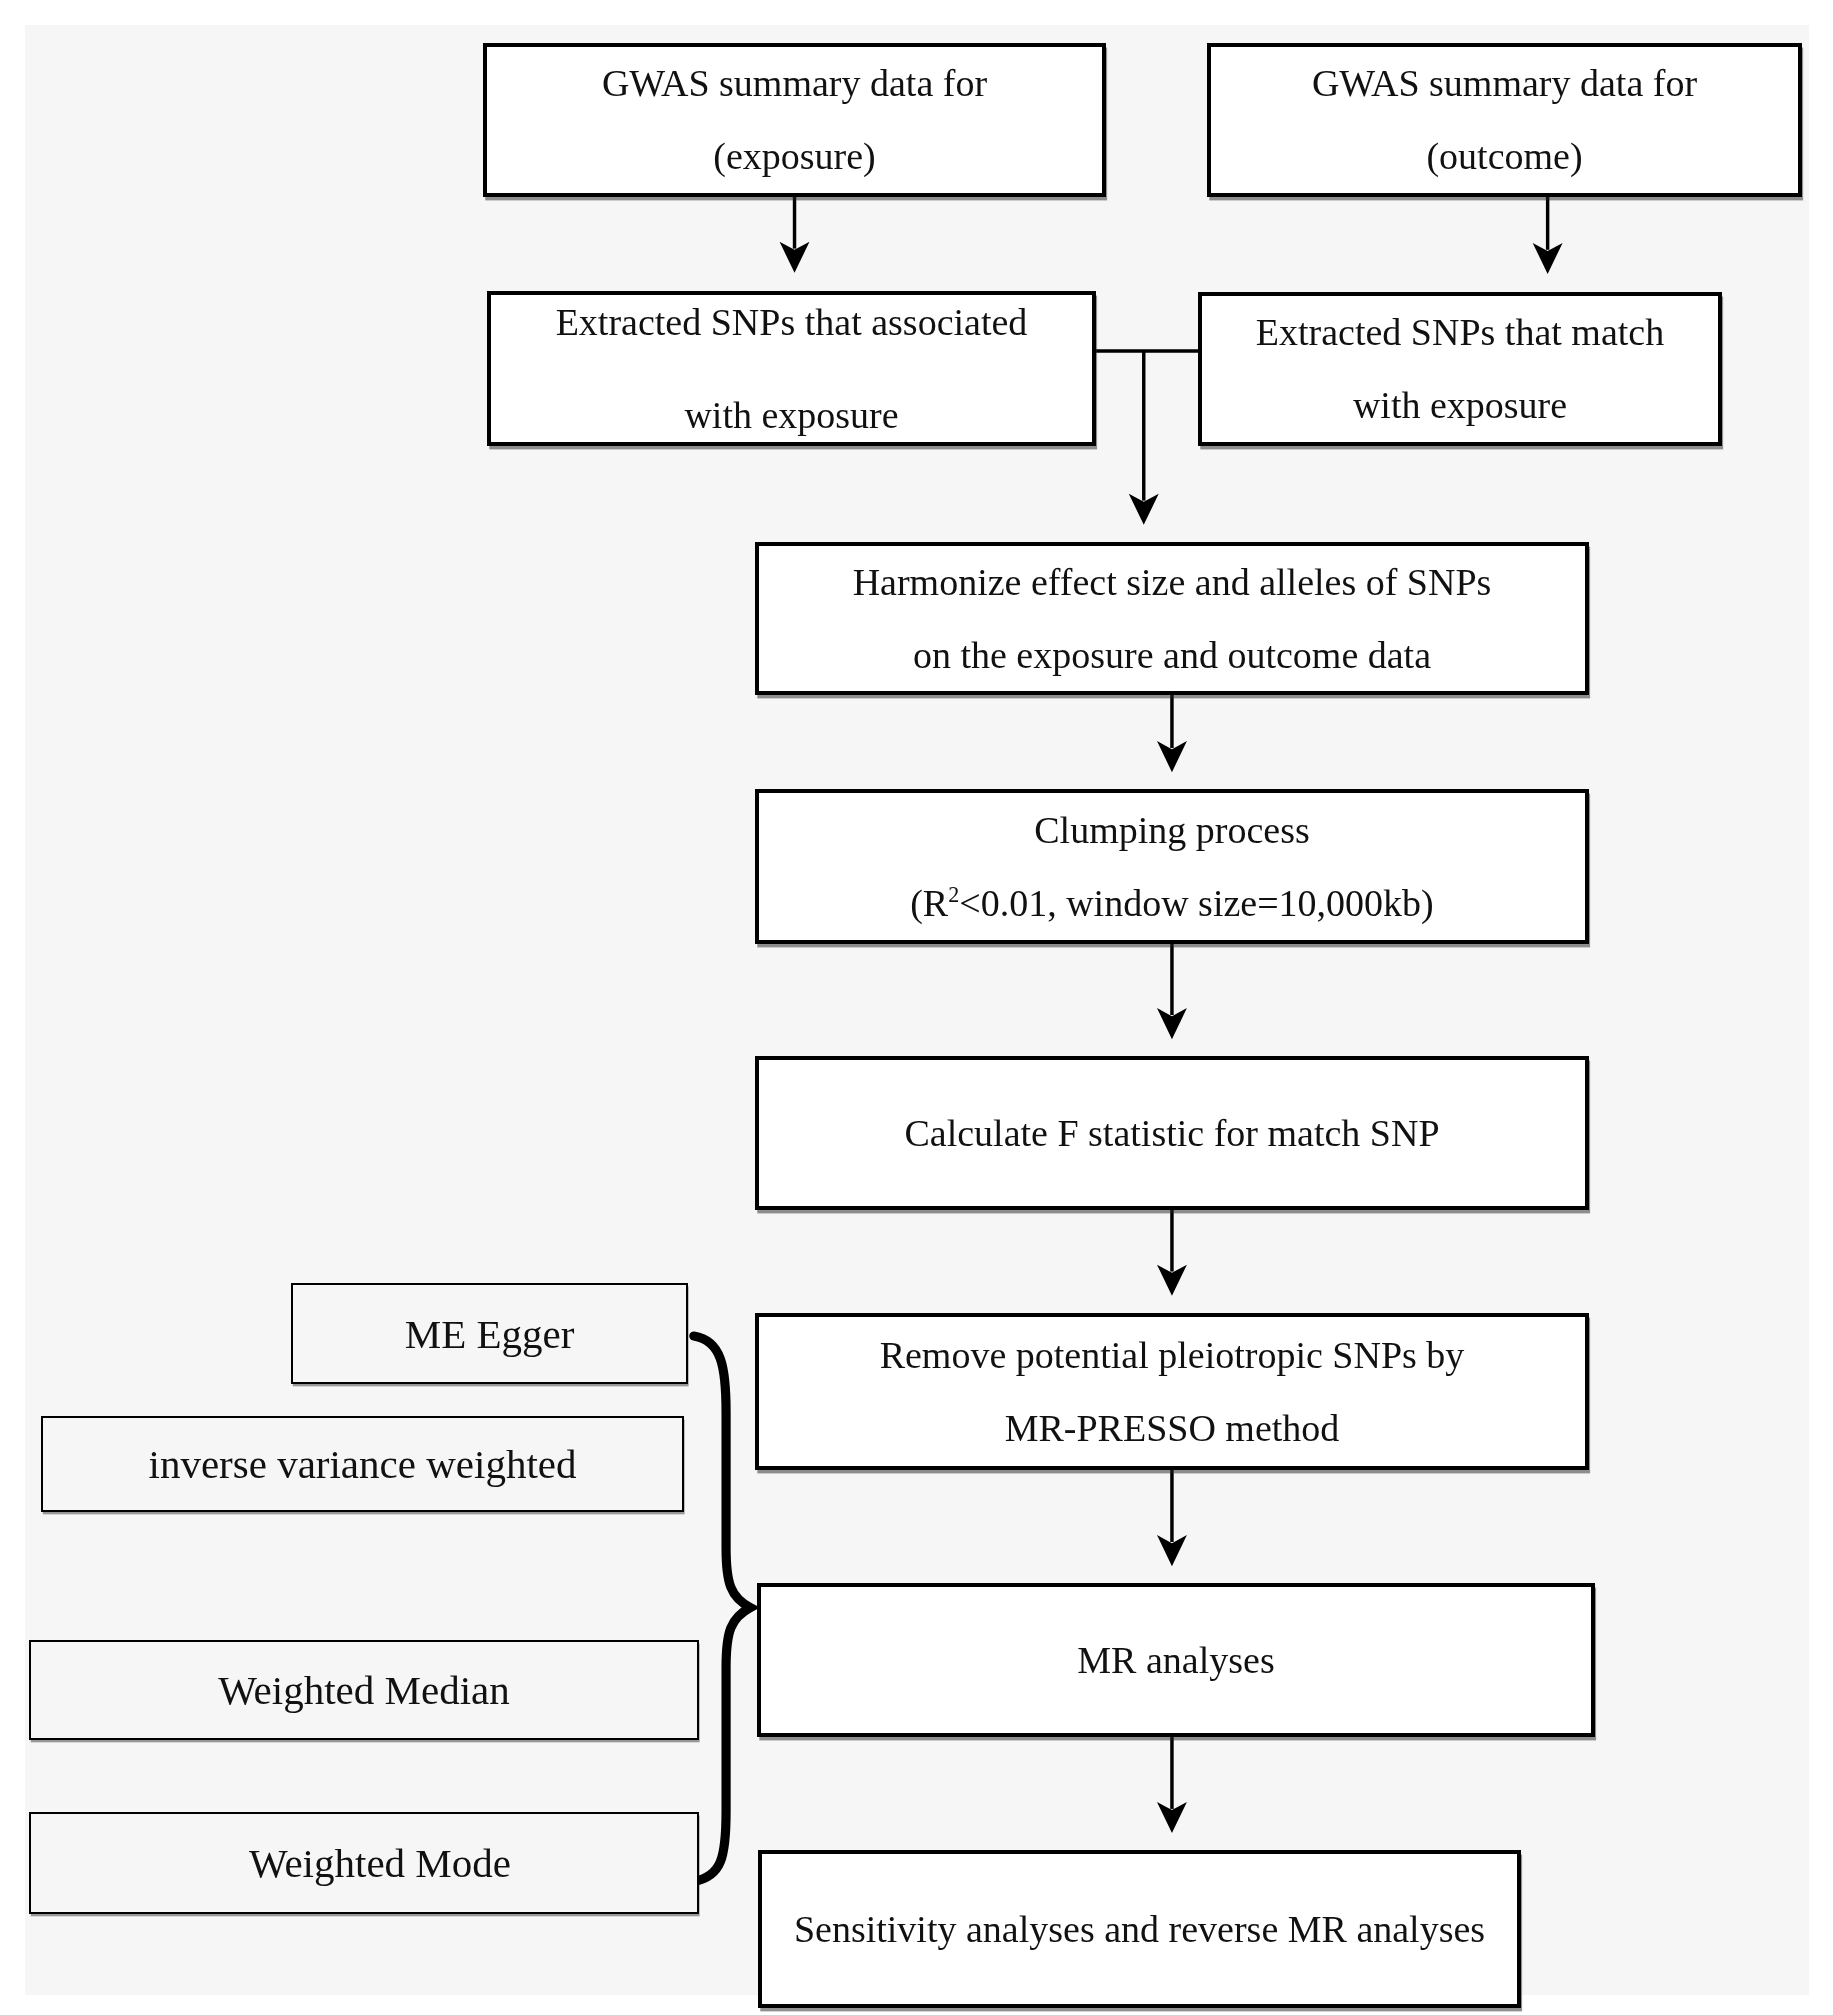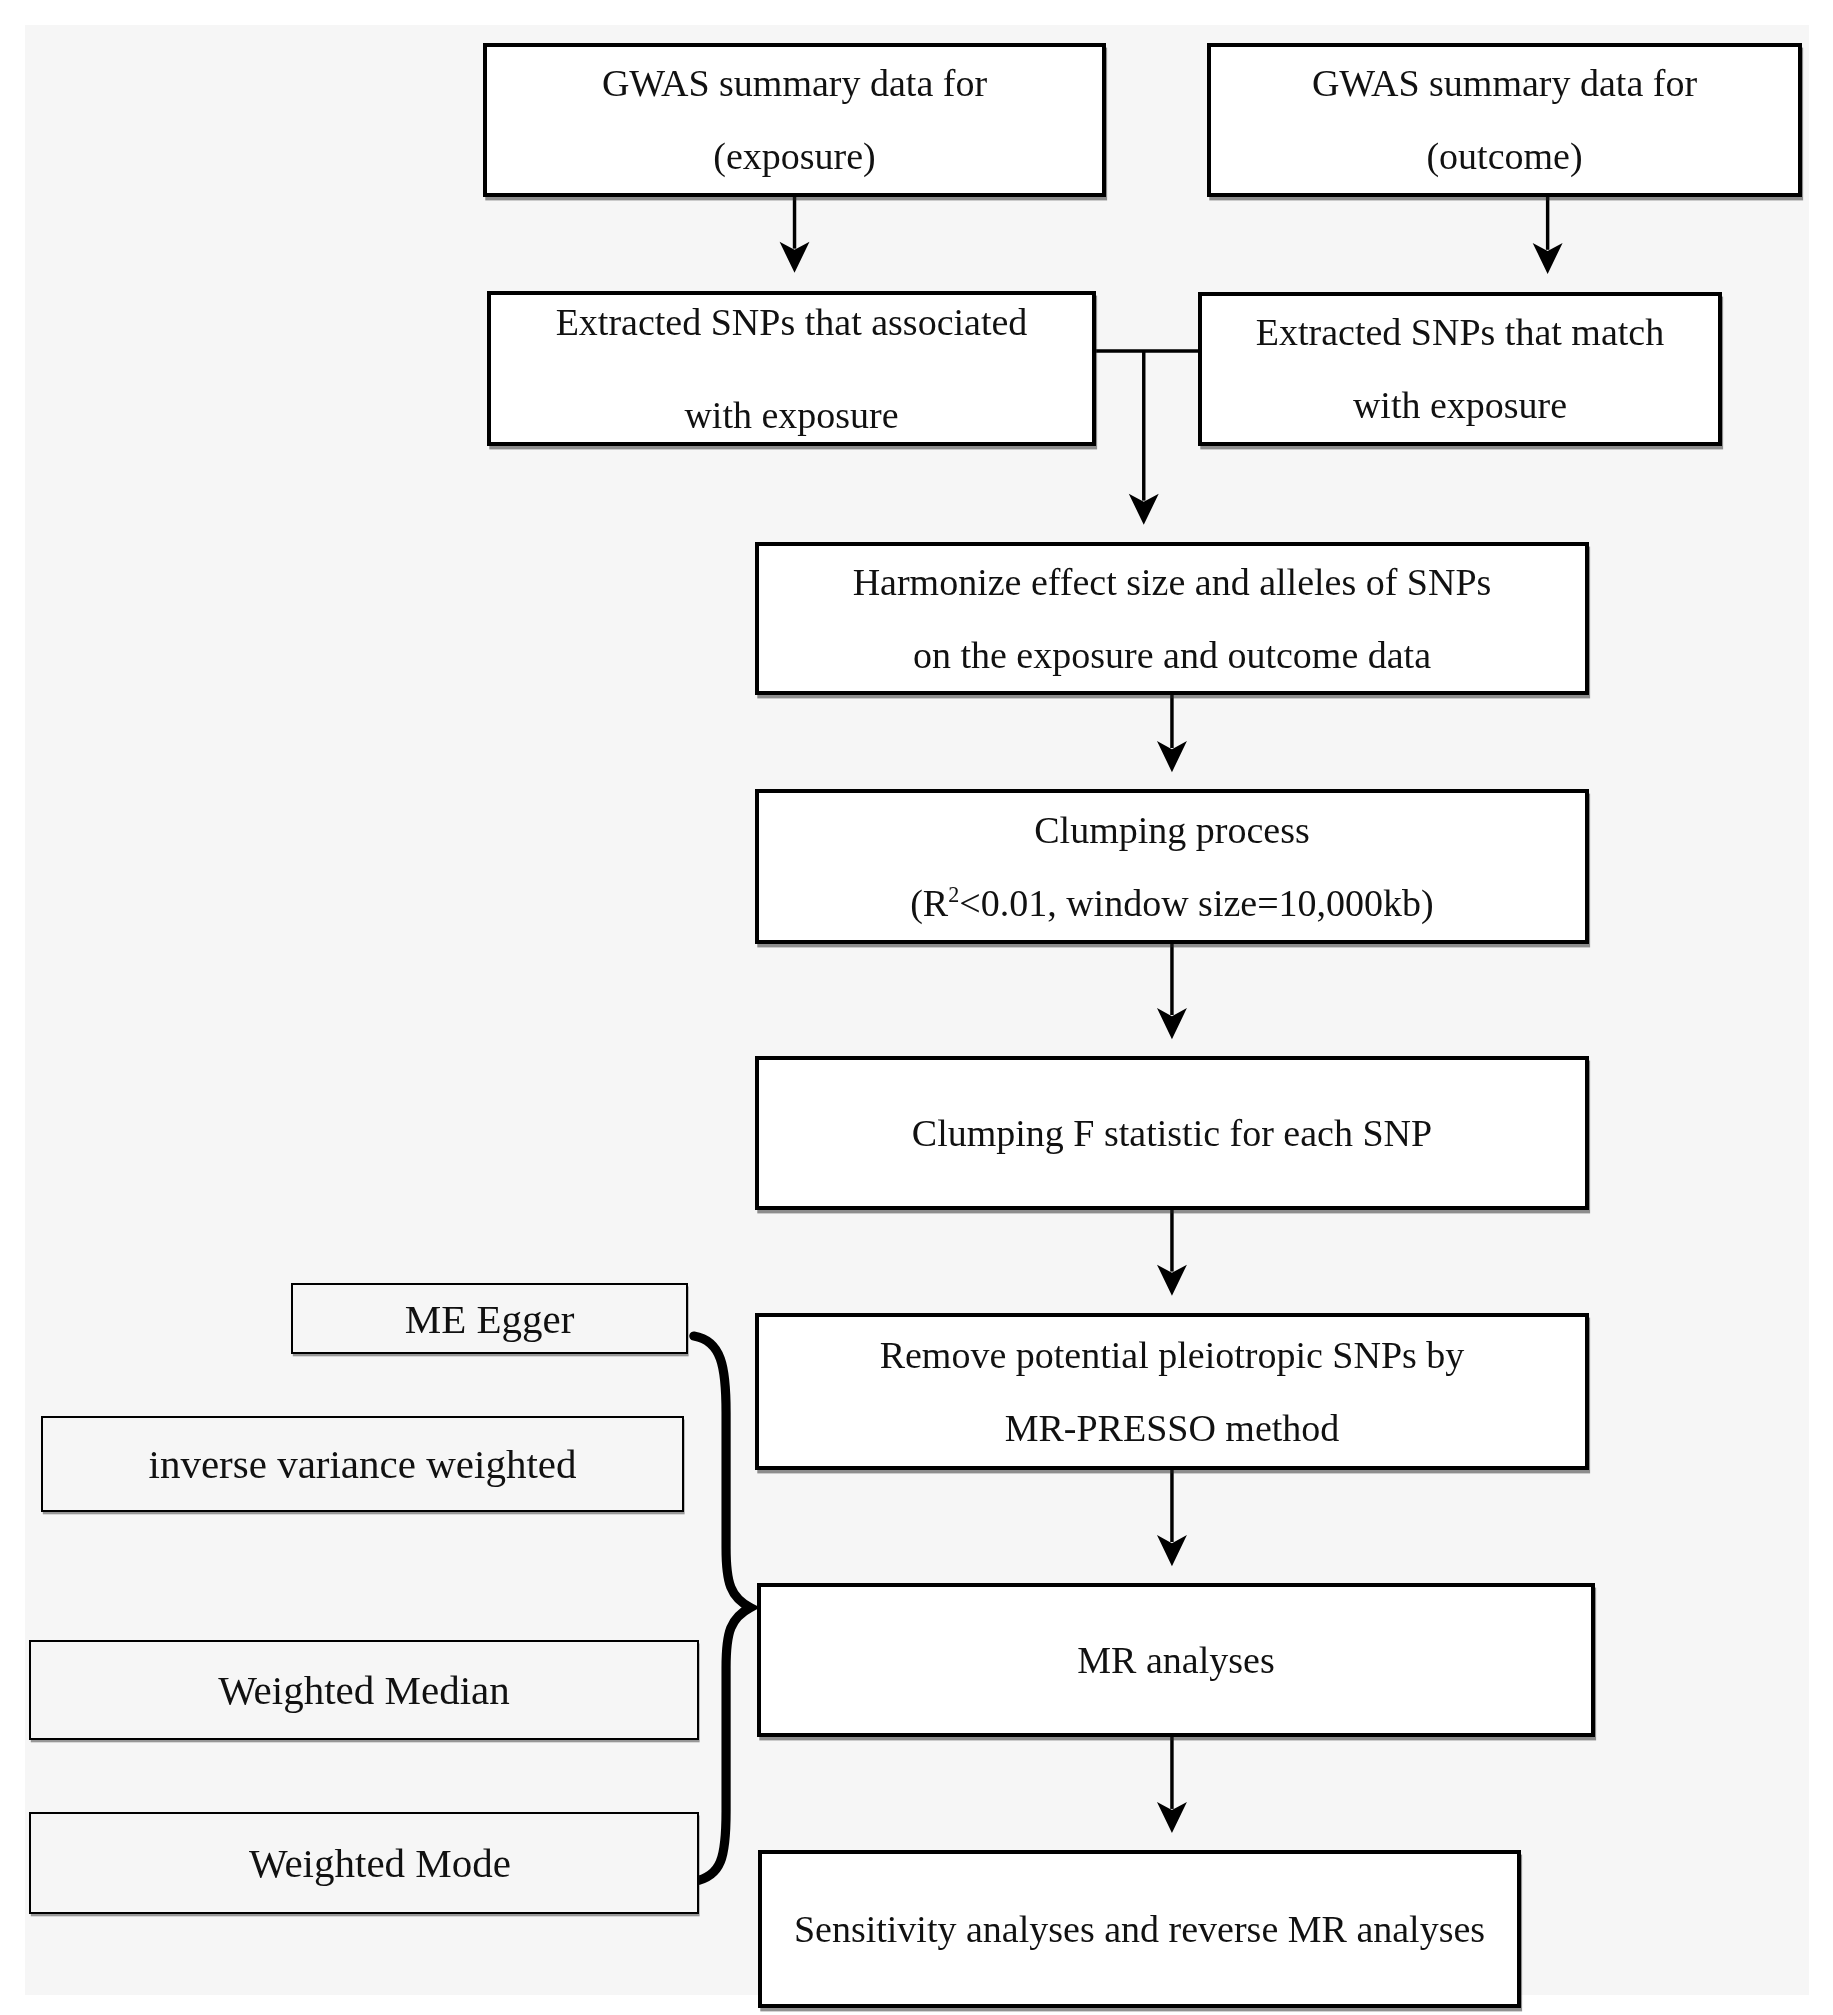--- a/index.html
+++ b/index.html
@@ -69,21 +69,21 @@
   .n-gwas-outcome    { left: 1207px; top: 25px;   width: 595px; height: 154px; }
   .n-extract-expo    { left: 487px;  top: 273px;  width: 609px; height: 155px; gap: 20px; }
   .n-extract-out     { left: 1198px; top: 274px;  width: 524px; height: 154px; }
   .n-harmonize       { left: 755px; top: 524px;  width: 834px; height: 153px; }
   .n-clumping        { left: 755px; top: 771px; width: 834px; height: 155px; }
   .n-fstat           { left: 755px; top: 1038px; width: 834px; height: 154px; }
   .n-presso          { left: 755px; top: 1295px; width: 834px; height: 157px; }
   .n-mr              { left: 757px; top: 1565px; width: 838px; height: 154px; }
   .n-sensitivity     { left: 758px; top: 1832px; width: 763px; height: 158px; }
   
-  .n-egger           { left: 291px;  top: 1283px; width: 397px;  height: 71px; }
+  .n-egger           { left: 291px;  top: 1283px; width: 397px;  height: 101px; }
   .n-ivw             { left: 41px;   top: 1380px; width: 643px; height: 96px; margin-top: 36px; }
   .n-wmedian         { left: 29px;   top: 1640px; width: 670px; height: 100px; }
   .n-wmode           { left: 29px;   top: 1812px; width: 670px; height: 102px; padding-left: 32px; }
 
   .edge-line { stroke: #000000; stroke-width: 6; }
   .edge-head { fill: #000000; stroke: none; }
   .brace { stroke: #000000; stroke-width: 16; fill: none; stroke-linecap: round; }
 </style>
 </head>
 <body>
@@ -169,21 +169,21 @@
   </div>
 
   <div class="node n-clumping">
     <div>Clumping process</div>
     <div>
       <span>(R</span><span class="sup">2</span><span>&lt;0.01, window size=10,000kb)</span>
     </div>
   </div>
 
   <div class="node n-fstat">
-    <div>Clumping F statistic for each SNP</div>
+    <div>Calculate F statistic for match SNP</div>
   </div>
 
   <div class="node n-presso">
     <div>Remove potential pleiotropic SNPs by</div>
     <div>MR-PRESSO method</div>
   </div>
 
   <div class="node n-mr">
     <div>MR analyses</div>
   </div>

